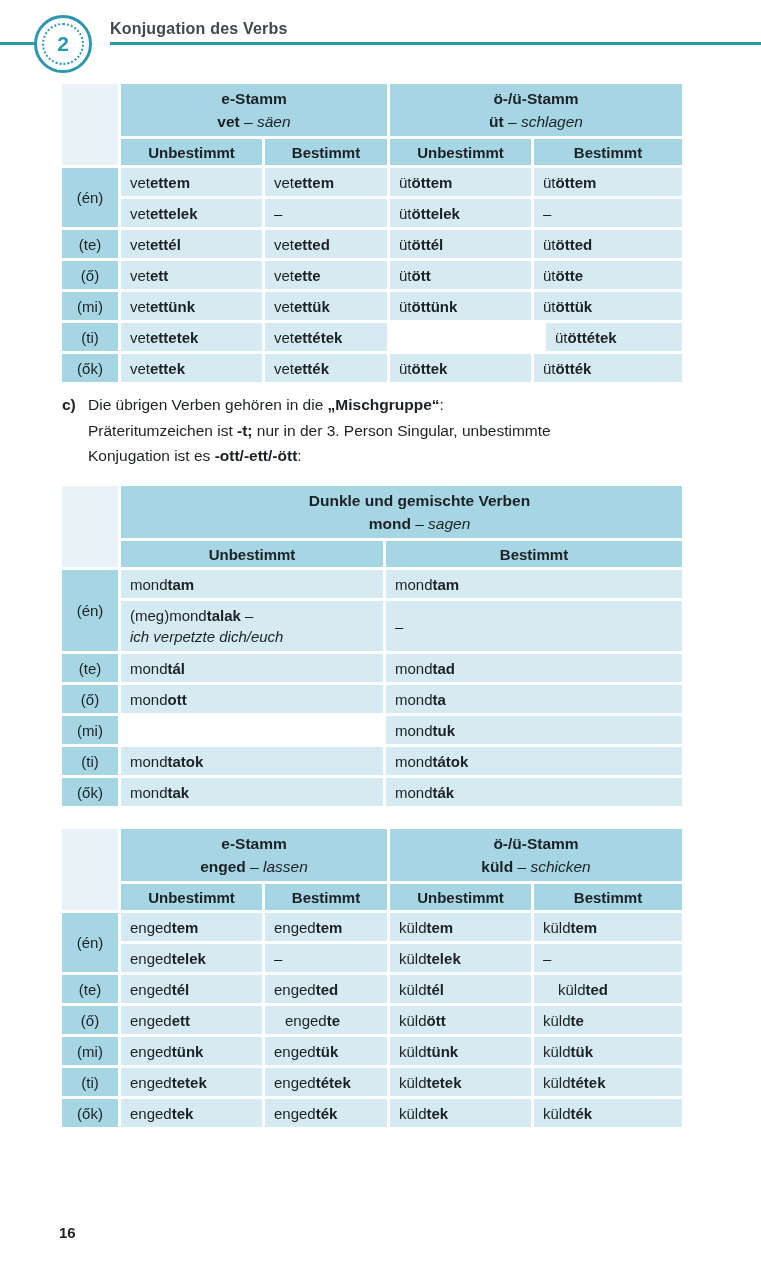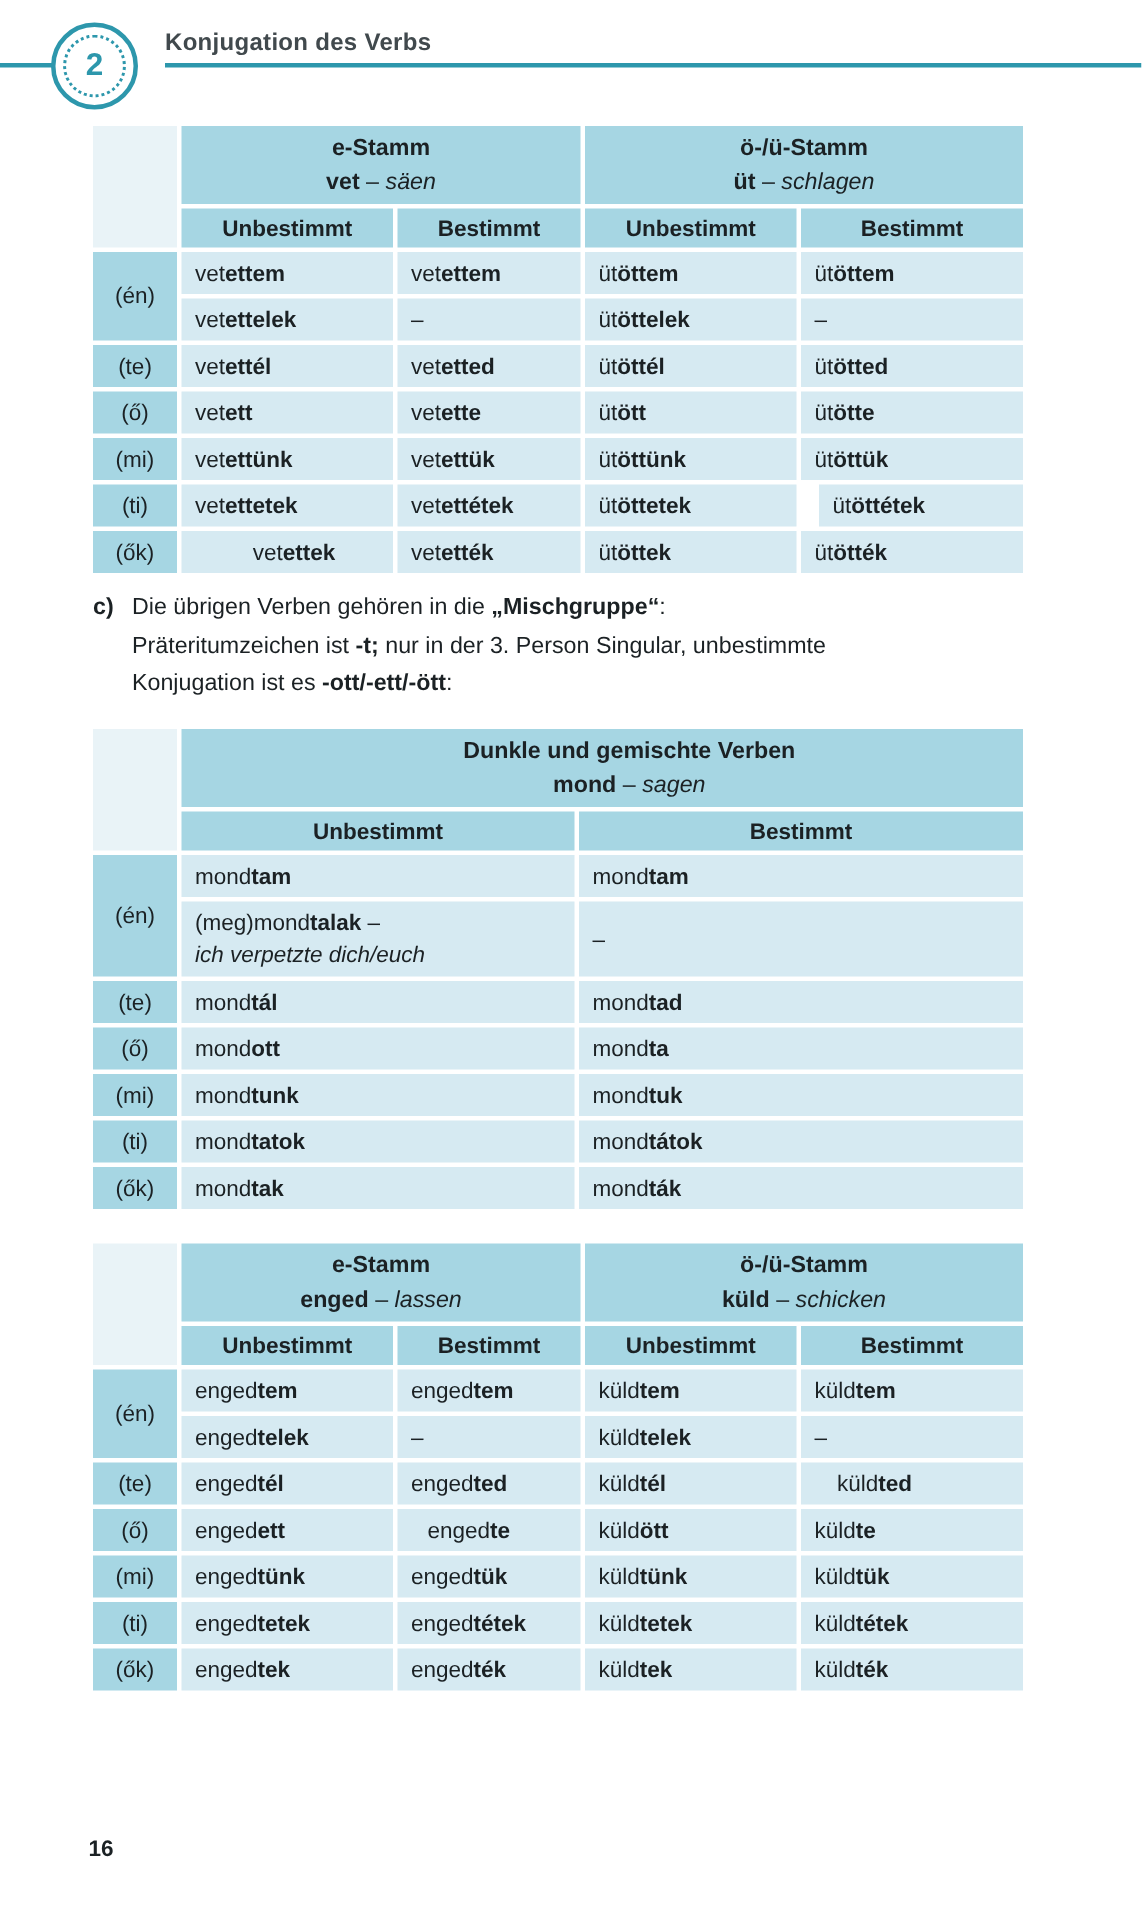--- a/index.html
+++ b/index.html
@@ -143,28 +143,25 @@
       <div class="cell cell-data" style="grid-area: 7 / 5;">
         <div>üt<b>öttük</b></div>
       </div>
       <div class="cell cell-label" style="grid-area: 8 / 1 / span 1;">(ti)</div>
       <div class="cell cell-data" style="grid-area: 8 / 2;">
         <div>vet<b>ettetek</b></div>
       </div>
       <div class="cell cell-data" style="grid-area: 8 / 3;">
         <div>vet<b>ettétek</b></div>
       </div>
-      <div class="cell cell-data" style="grid-area: 8 / 4;">
-        <div>üt<b>öttetek</b></div>
-      </div>
       <div class="cell cell-data" style="grid-area: 8 / 5; margin-left: 12px;">
         <div>üt<b>öttétek</b></div>
       </div>
       <div class="cell cell-label" style="grid-area: 9 / 1 / span 1;">(ők)</div>
-      <div class="cell cell-data" style="grid-area: 9 / 2; justify-content: center;">
+      <div class="cell cell-data" style="grid-area: 9 / 2;">
         <div>vet<b>ettek</b></div>
       </div>
       <div class="cell cell-data" style="grid-area: 9 / 3;">
         <div>vet<b>ették</b></div>
       </div>
       <div class="cell cell-data" style="grid-area: 9 / 4;">
         <div>üt<b>öttek</b></div>
       </div>
       <div class="cell cell-data" style="grid-area: 9 / 5;">
         <div>üt<b>ötték</b></div>
@@ -209,23 +206,20 @@
         <div>mond<b>tad</b></div>
       </div>
       <div class="cell cell-label" style="grid-area: 6 / 1 / span 1;">(ő)</div>
       <div class="cell cell-data" style="grid-area: 6 / 2;">
         <div>mond<b>ott</b></div>
       </div>
       <div class="cell cell-data" style="grid-area: 6 / 3;">
         <div>mond<b>ta</b></div>
       </div>
       <div class="cell cell-label" style="grid-area: 7 / 1 / span 1;">(mi)</div>
-      <div class="cell cell-data" style="grid-area: 7 / 2;">
-        <div>mond<b>tunk</b></div>
-      </div>
       <div class="cell cell-data" style="grid-area: 7 / 3;">
         <div>mond<b>tuk</b></div>
       </div>
       <div class="cell cell-label" style="grid-area: 8 / 1 / span 1;">(ti)</div>
       <div class="cell cell-data" style="grid-area: 8 / 2;">
         <div>mond<b>tatok</b></div>
       </div>
       <div class="cell cell-data" style="grid-area: 8 / 3;">
         <div>mond<b>tátok</b></div>
       </div>

